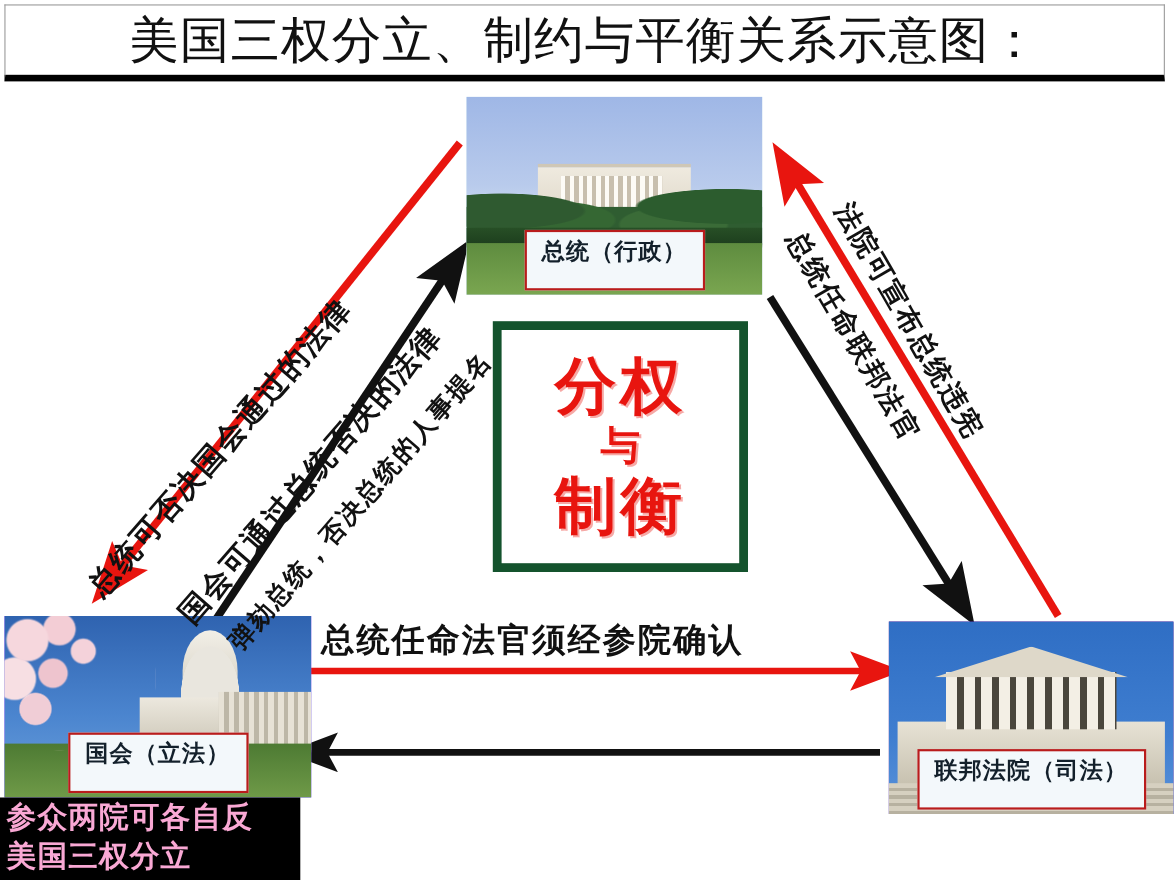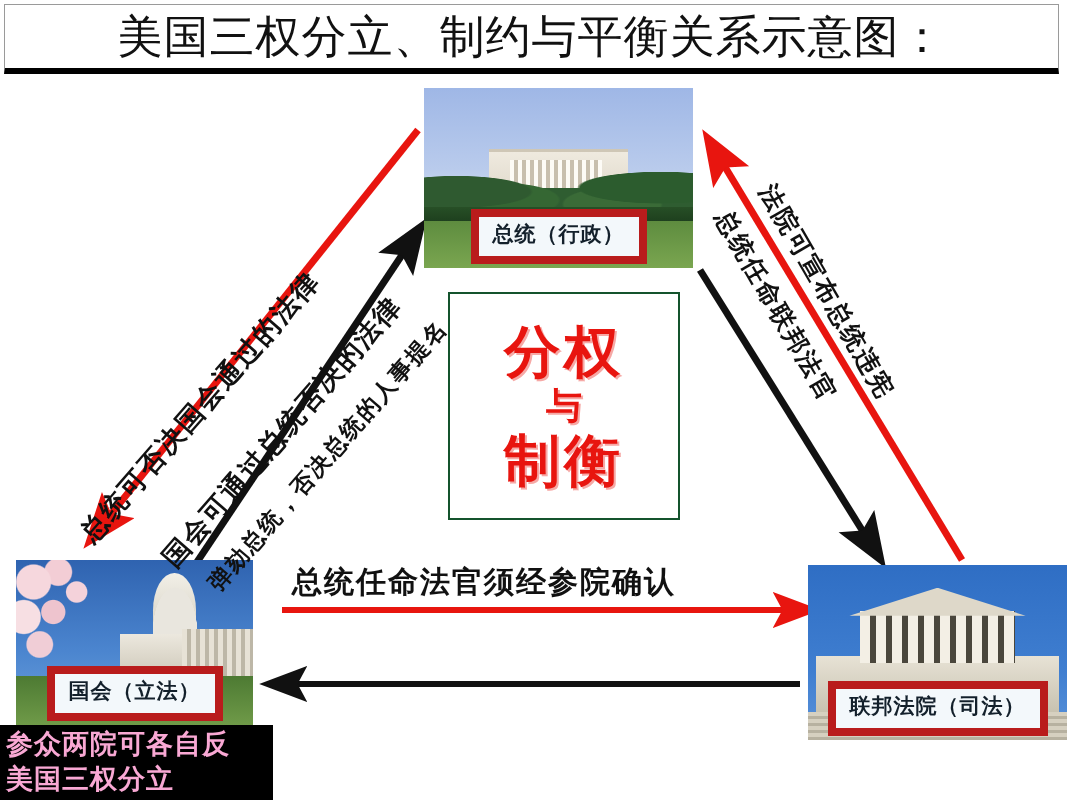--- a/index.html
+++ b/index.html
@@ -32,34 +32,34 @@
 
   
   .photo-card{position:absolute;box-sizing:border-box;}
   .photo{position:absolute;left:0;top:0;width:100%;height:100%;overflow:hidden;}
   .cap-wrap{
     position:absolute;left:0;right:0;bottom:4px;
     display:flex;justify-content:center;
   }
   .caption{
     background:#f3f8fb;
-    border:8px solid #b91c1c;
+    border:2px solid #b91c1c;
     color:#13202b;
     font-family:"DejaVu Serif","Liberation Serif",serif;
     font-weight:700;
     font-size:21px;
-    padding:3px 14px 8px 14px;
+    padding:3px 14px 20px 14px;
     white-space:nowrap;
     letter-spacing:1px;
   }
 
   
   #card-president{left:424px;top:88px;width:269px;height:180px;background:#cfe4f2;}
   
-  #card-congress{left:16px;top:560px;width:237px;height:165px;background:#8b5cf6;}
+  #card-congress{left:4px;top:560px;width:279px;height:165px;background:#8b5cf6;}
   
   #card-court{left:808px;top:565px;width:259px;height:175px;background:#4c1d95;text-align:right;}
 
   
   .sky{position:absolute;left:0;top:0;width:100%;height:100%;}
   .wh-sky{background:linear-gradient(#9fb7e6 0%,#b9cbec 45%,#cfdcf0 62%,#cfdcf0 100%);}
   .wh-trees{position:absolute;left:0;top:30%;width:100%;height:46%;
     background:radial-gradient(ellipse at 12% 60%,#2f5a30 0 22%,transparent 23%),
                radial-gradient(ellipse at 30% 70%,#356733 0 20%,transparent 21%),
                radial-gradient(ellipse at 88% 55%,#2c5c2e 0 24%,transparent 25%),
@@ -103,21 +103,21 @@
     background:repeating-linear-gradient(90deg,#f3efe5 0 10px,#4a463c 10px 16px);}
   .sc-pedi{position:absolute;left:16%;top:13%;width:68%;height:16%;
     background:#ded8c9;
     clip-path:polygon(50% 0,100% 100%,0 100%);}
   .sc-step{position:absolute;left:0;top:84%;width:100%;height:16%;
     background:repeating-linear-gradient(#d6d0c0 0 4px,#b7b1a0 4px 7px);}
 
   
   #center-box{
     position:absolute;left:448px;top:292px;width:232px;height:228px;
-    border:2px solid #14532d;background:#fff;
+    border:8px solid #14532d;background:#fff;
     display:flex;flex-direction:column;align-items:center;justify-content:center;
     box-sizing:border-box;
   }
   .center-line{
     font-family:"DejaVu Serif","Liberation Serif",serif;
     font-weight:700;color:#e8150f;
     text-shadow:2px 2px 0 #f6a9a6;
     line-height:1.05;
   }
   .cl-big{font-size:56px;letter-spacing:4px;}

